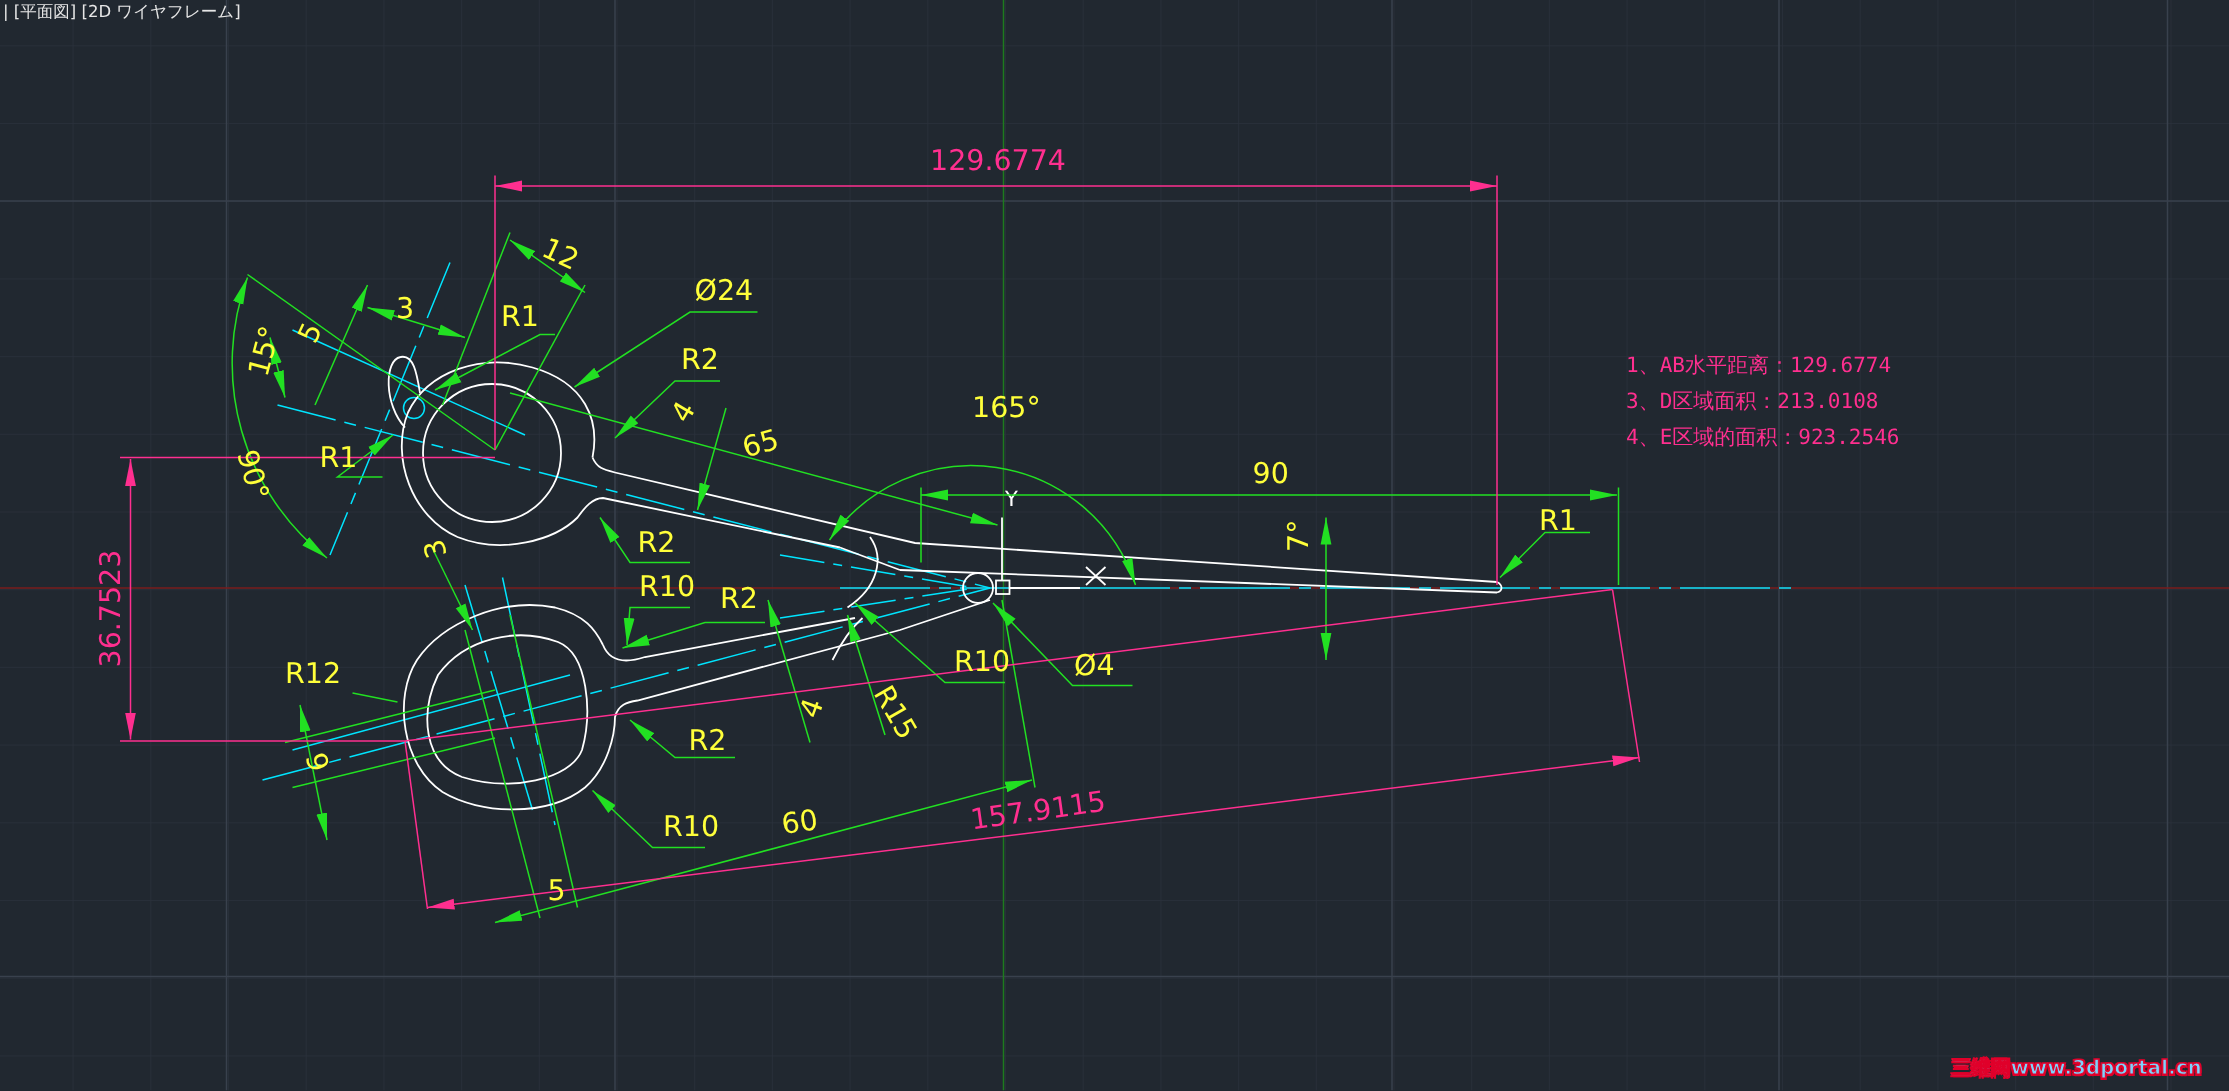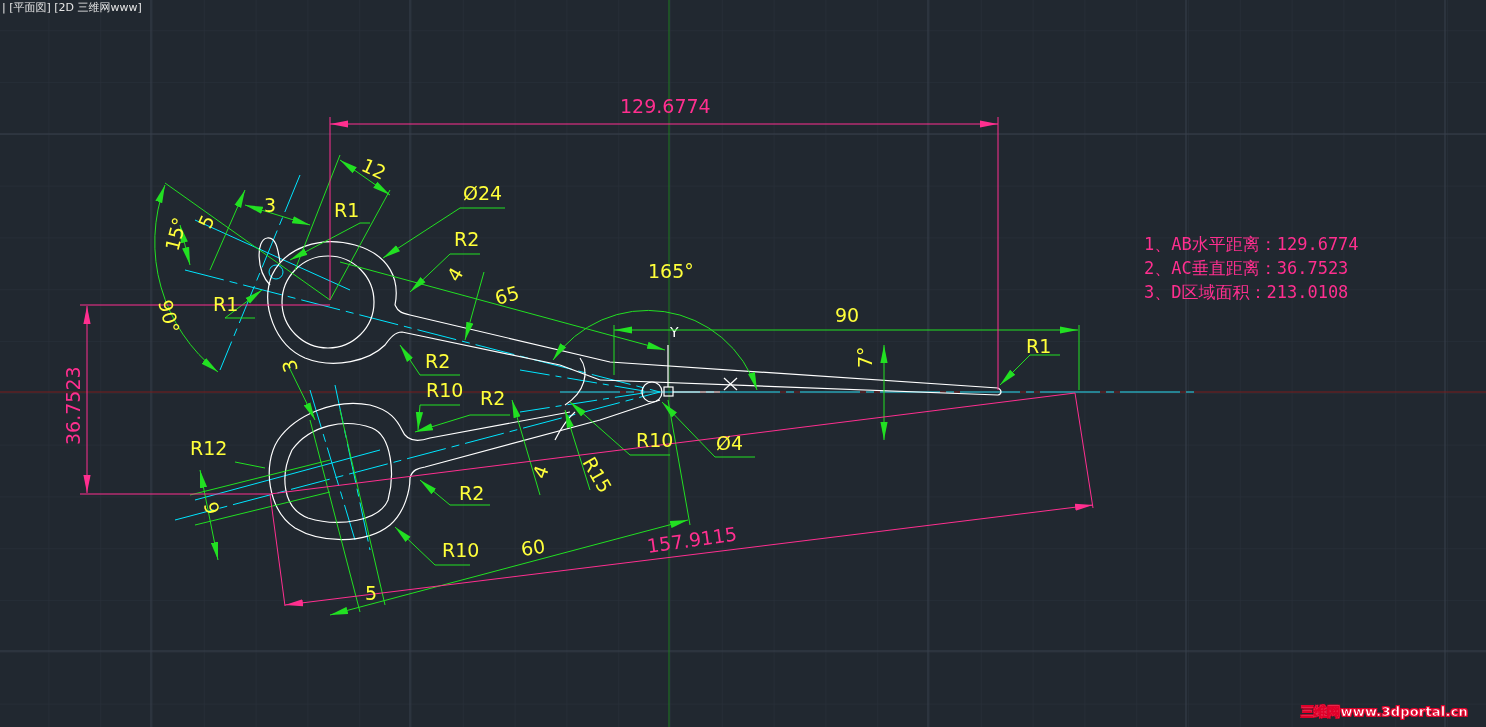--- a/index.html
+++ b/index.html
@@ -1,23 +1,23 @@
 <!DOCTYPE html>
 <html><head>
 <meta charset="utf-8">
 <style>
   html, body { margin: 0; padding: 0; background: #212830; }
   body { width: 1486px; height: 727px; overflow: hidden; position: relative; font-family: "DejaVu Sans Mono", monospace; }
   #viewport { position: absolute; left: 0; top: 0; width: 1486px; height: 727px; background: #212830; }
   #viewport svg { position: absolute; left: 0; top: 0; }
   .vp-label { position: absolute; left: 0; top: 0; color: #e6e6e6; font-family: "DejaVu Sans", sans-serif; font-size: 11px; line-height: 16px; white-space: nowrap; padding-left: 2px; }
   .vp-label span { cursor: pointer; }
-  .notes { position: absolute; left: 1144px; top: 232px; color: #ff2f8f; font-family: "DejaVu Sans Mono", monospace; font-size: 17px; line-height: 24px; white-space: nowrap; }
+  .notes { position: absolute; left: 1084px; top: 232px; color: #ff2f8f; font-family: "DejaVu Sans Mono", monospace; font-size: 14px; line-height: 24px; white-space: nowrap; }
   .notes div { height: 24px; }
-  .watermark { position: absolute; right: 18px; bottom: 6px; font-family: "DejaVu Sans", sans-serif; font-weight: bold; font-size: 13px; color: #ffffff; -webkit-text-stroke: 0.6px #e0002a; text-shadow: 1px 1px 0 #e0002a, -1px -1px 0 #e0002a, 1px -1px 0 #e0002a, -1px 1px 0 #e0002a; letter-spacing: 0.2px; }
+  .watermark { position: absolute; right: 18px; bottom: 6px; font-family: "DejaVu Sans", sans-serif; font-weight: bold; font-size: 13px; color: #7dd3fc; -webkit-text-stroke: 0.6px #e0002a; text-shadow: 1px 1px 0 #e0002a, -1px -1px 0 #e0002a, 1px -1px 0 #e0002a, -1px 1px 0 #e0002a; letter-spacing: 0.2px; }
   text.dimY { fill: #ffff3a; font-family: "DejaVu Sans", sans-serif; font-size: 19px; }
   text.dimM { fill: #ff2f8f; font-family: "DejaVu Sans", sans-serif; font-size: 19px; }
 </style>
 </head>
 <body>
 
 <div id="viewport">
   <svg width="1486" height="727" viewBox="0 0 1486 727">
     <defs>
       <pattern id="gminor" width="51.8" height="51.8" patternUnits="userSpaceOnUse" x="-3.4" y="-21.6">
@@ -194,23 +194,23 @@
       <text class="dimY" x="426" y="397">R10</text>
       <text class="dimY" x="636" y="447">R10</text>
       <text class="dimY" x="442" y="557">R10</text>
       <text class="dimY" x="190" y="455">R12</text>
       <text class="dimY" x="0" y="0" transform="translate(582,462) rotate(60)">R15</text>
     </g>
   </svg>
 
   <div class="vp-label">
     <span style="color:#e6e6e6">| </span><span>[平面図]</span>
-    <span>[2D 三维网www]</span>
+    <span>[2D ワイヤフレーム]</span>
   </div>
 
   <div class="notes">
     <div>1、AB水平距离：129.6774</div>
-    <div>2、AC垂直距离：36.7523</div>
     <div>3、D区域面积：213.0108</div>
+    <div>4、E区域的面积：923.2546</div>
   </div>
 
   <div class="watermark">三维网www.3dportal.cn</div>
 </div>
 
 </body></html>

